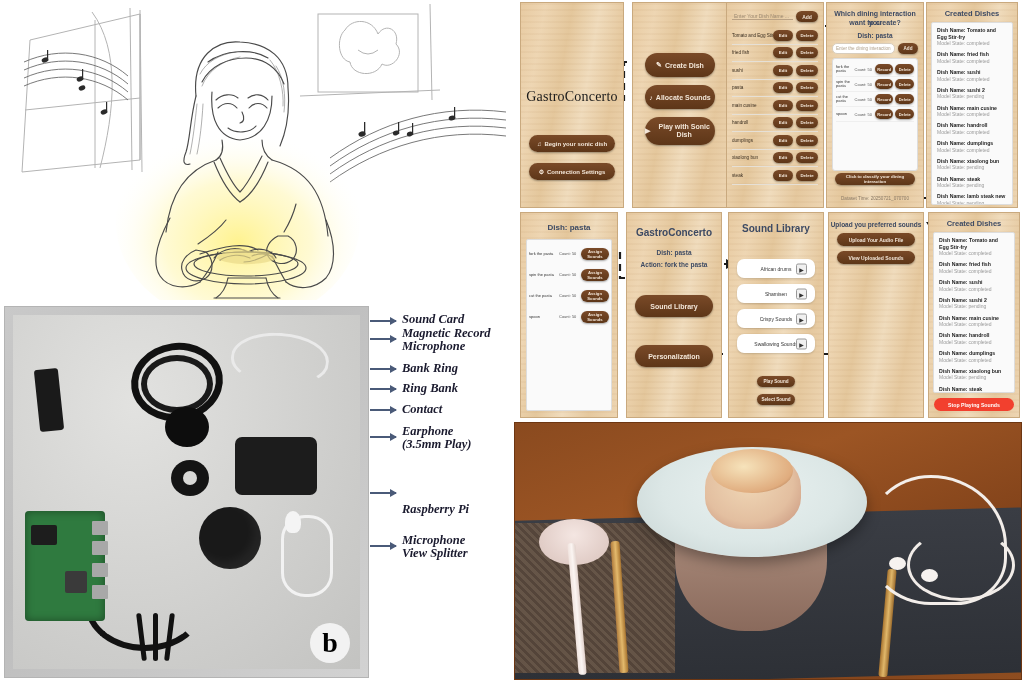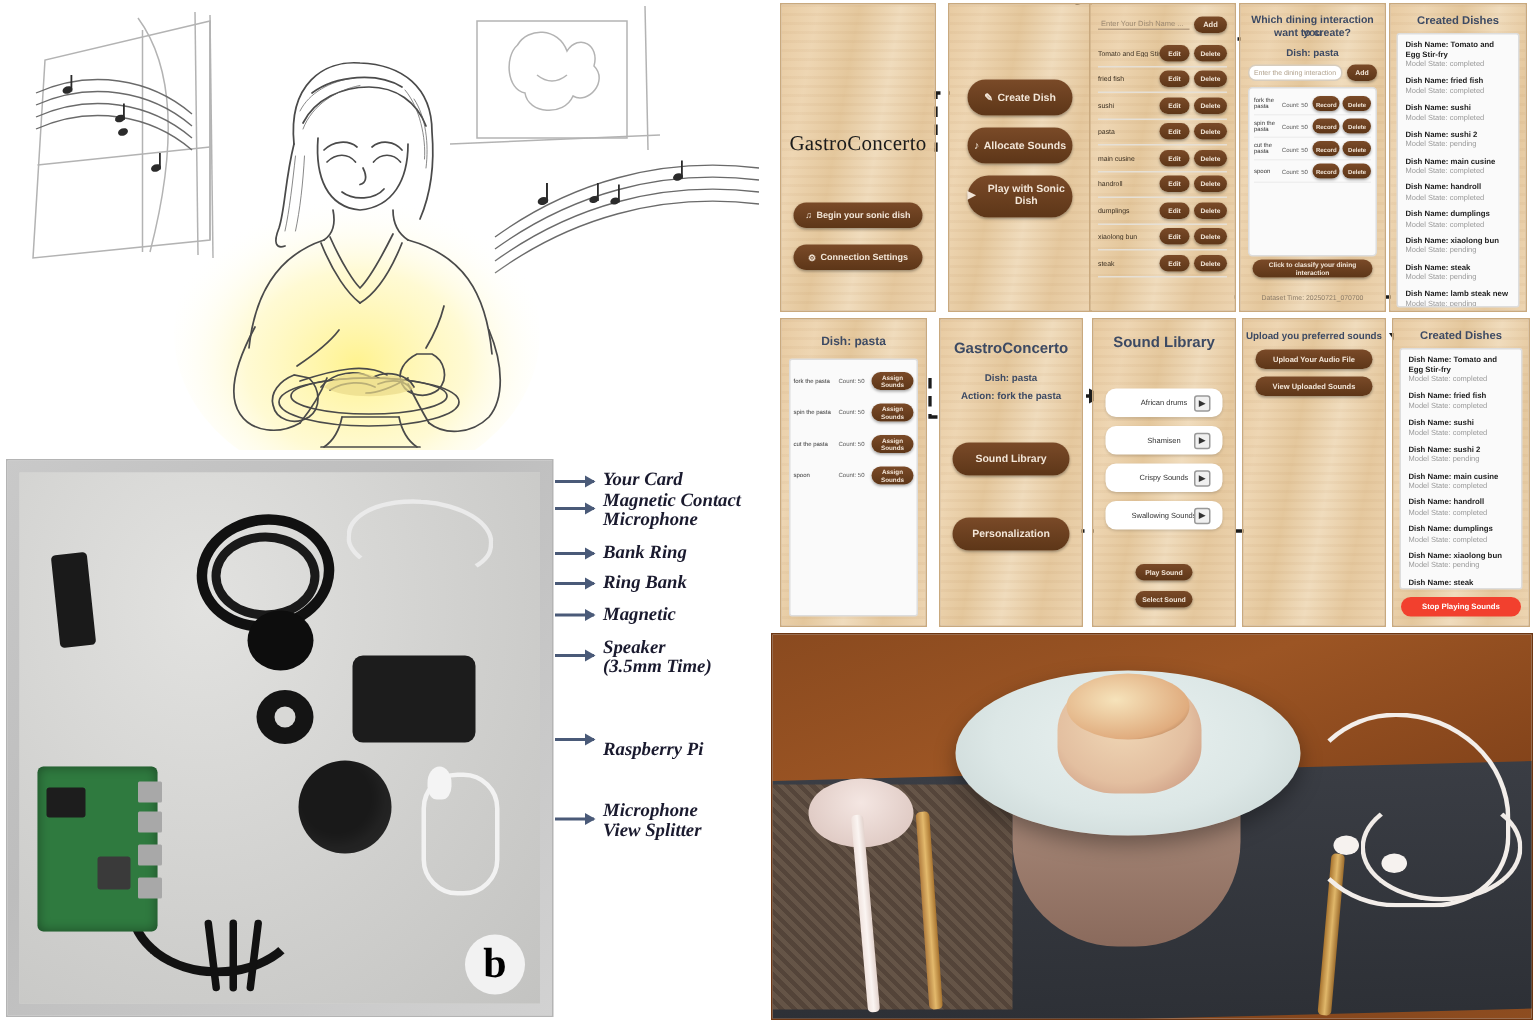--- a/index.html
+++ b/index.html
@@ -288,41 +288,41 @@
         <div class="pi-usb" style="right:-3px;top:52px;width:16px;height:14px;"></div>
         <div class="pi-usb" style="right:-3px;top:74px;width:16px;height:14px;"></div>
       </div>
       <div class="hw" style="left:24px;top:54px;width:24px;height:62px;background:#1a1a1a;border-radius:3px;transform:rotate(-6deg);"></div>
       <div class="badge-b">b</div>
     </div>
   </div>
 
   <div id="hardware-labels">
     <div class="arrow-line" style="left:0px;  top:14px; width:26px;"></div>
-    <div class="callout" style="left:32px; top:6px;">Your Card</div>
+    <div class="callout" style="left:32px; top:6px;">Sound Card</div>
 
     <div class="arrow-line" style="left:0px;  top:32px; width:26px;"></div>
-    <div class="callout" style="left:32px; top:20px;">Magnetic Contact</div>
+    <div class="callout" style="left:32px; top:20px;">Magnetic Record</div>
     <div class="callout" style="left:32px; top:33px;">Microphone</div>
 
     <div class="arrow-line" style="left:0px;  top:62px; width:26px;"></div>
     <div class="callout" style="left:32px; top:55px;">Bank Ring</div>
 
     <div class="arrow-line" style="left:0px;  top:82px; width:26px;"></div>
     <div class="callout" style="left:32px; top:75px;">Ring Bank</div>
 
     <div class="arrow-line" style="left:0px;  top:103px; width:26px;"></div>
-    <div class="callout" style="left:32px; top:96px;">Magnetic</div>
+    <div class="callout" style="left:32px; top:96px;">Contact</div>
 
     <div class="arrow-line" style="left:0px;  top:130px; width:26px;"></div>
-    <div class="callout" style="left:32px; top:118px;">Speaker</div>
-    <div class="callout" style="left:32px; top:131px;">(3.5mm Time)</div>
+    <div class="callout" style="left:32px; top:118px;">Earphone</div>
+    <div class="callout" style="left:32px; top:131px;">(3.5mm Play)</div>
 
     <div class="arrow-line" style="left:0px;  top:186px; width:26px;"></div>
-    <div class="callout" style="left:32px; top:186px;">Raspberry Pi</div>
+    <div class="callout" style="left:32px; top:196px;">Raspberry Pi</div>
 
     <div class="arrow-line" style="left:0px;  top:239px; width:26px;"></div>
     <div class="callout" style="left:32px; top:227px;">Microphone</div>
     <div class="callout" style="left:32px; top:240px;">View Splitter</div>
   </div>
 
   <div id="ui-row1">
 
     <svg class="arrow-svg" width="508" height="206">
       <g stroke="#1c1c1c" stroke-width="2.2" fill="none" stroke-dasharray="7,5">

